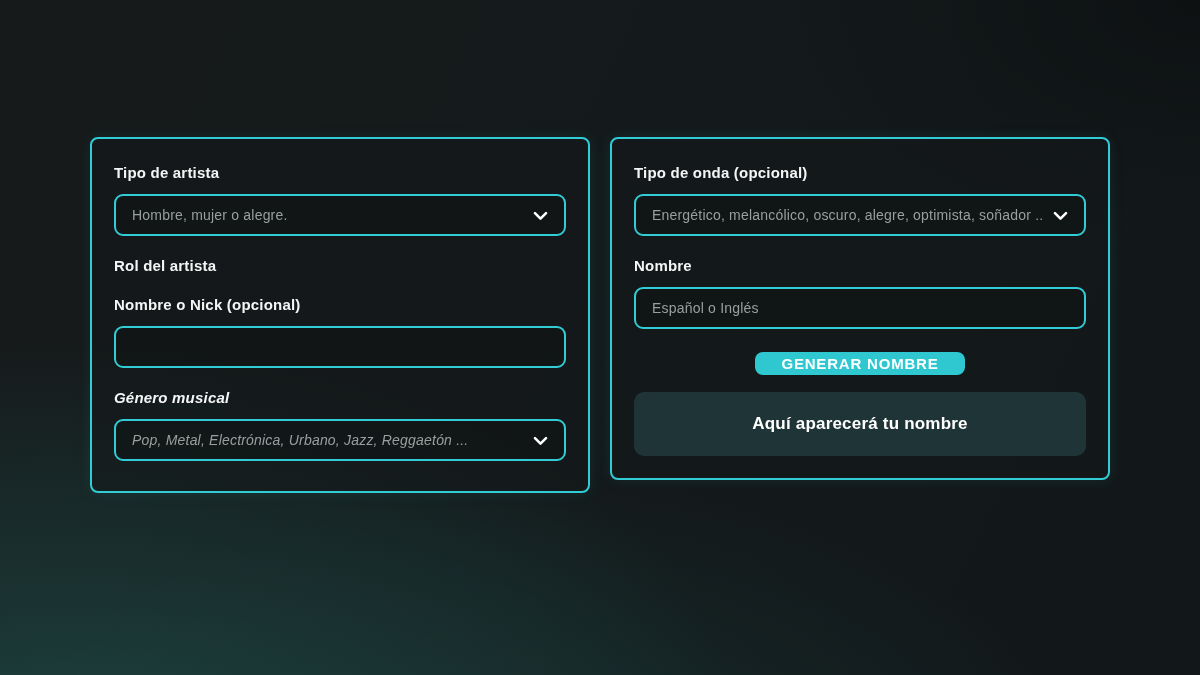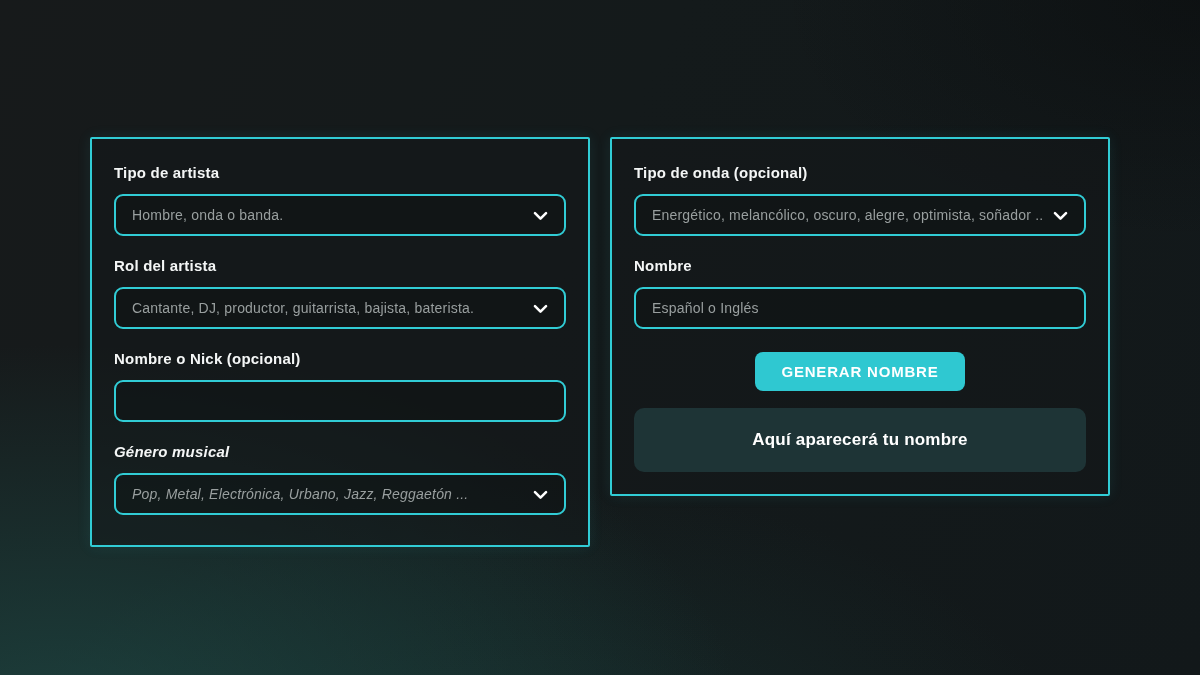--- a/index.html
+++ b/index.html
@@ -27,21 +27,21 @@
     position: absolute;
     left: 90px;
     top: 137px;
     display: flex;
     gap: 20px;
     align-items: flex-start;
   }
   .panel {
     width: 500px;
     border: 2px solid var(--accent);
-    border-radius: 2px;
+    border-radius: 8px;
     background: rgba(20, 24, 25, 0.55);
     box-shadow: 0 0 14px rgba(46, 200, 210, 0.10);
     padding: 24px 22px 30px 22px;
   }
   .field { margin-bottom: 20px; }
   .field:last-of-type { margin-bottom: 0; font-style: italic; }
   .field-label {
     display: block;
     color: var(--label-color);
     font-size: 15px;
@@ -83,21 +83,21 @@
   }
   .generate-btn {
     background: var(--button-bg);
     color: #ffffff;
     border: none;
     border-radius: 8px;
     font-family: inherit;
     font-size: 15px;
     font-weight: 700;
     letter-spacing: 0.8px;
-    padding: 11px 26px;
+    padding: 3px 26px;
     cursor: pointer;
   }
   .result-box {
     background: var(--result-bg);
     border-radius: 10px;
     text-align: center;
     color: #ffffff;
     font-size: 17px;
     font-weight: 700;
     letter-spacing: 0.2px;
@@ -107,39 +107,31 @@
 </head>
 <body>
 
 <div class="panels">
 
   <section class="panel">
 
     <div class="field">
       <label class="field-label">Tipo de artista</label>
       <div class="control">
-        <span class="ph">Hombre, onda o banda.</span>
+        <span class="ph">Hombre, mujer o alegre.</span>
         <span class="chev">
           <svg viewBox="0 0 24 24" width="19" height="19">
               <path d="M5 9l7 7 7-7" fill="none" stroke="#ffffff" stroke-width="3.2" stroke-linecap="round" stroke-linejoin="round"></path>
             </svg>
         </span>
       </div>
     </div>
 
     <div class="field">
       <label class="field-label">Rol del artista</label>
-      <div class="control">
-        <span class="ph">Cantante, DJ, productor, guitarrista, bajista, baterista.</span>
-        <span class="chev">
-          <svg viewBox="0 0 24 24" width="19" height="19">
-              <path d="M5 9l7 7 7-7" fill="none" stroke="#ffffff" stroke-width="3.2" stroke-linecap="round" stroke-linejoin="round"></path>
-            </svg>
-        </span>
-      </div>
     </div>
 
     <div class="field">
       <label class="field-label">Nombre o Nick (opcional)</label>
       <input class="control" type="text" placeholder="" style="">
     </div>
 
     <div class="field">
       <label class="field-label">Género musical</label>
       <div class="control">

